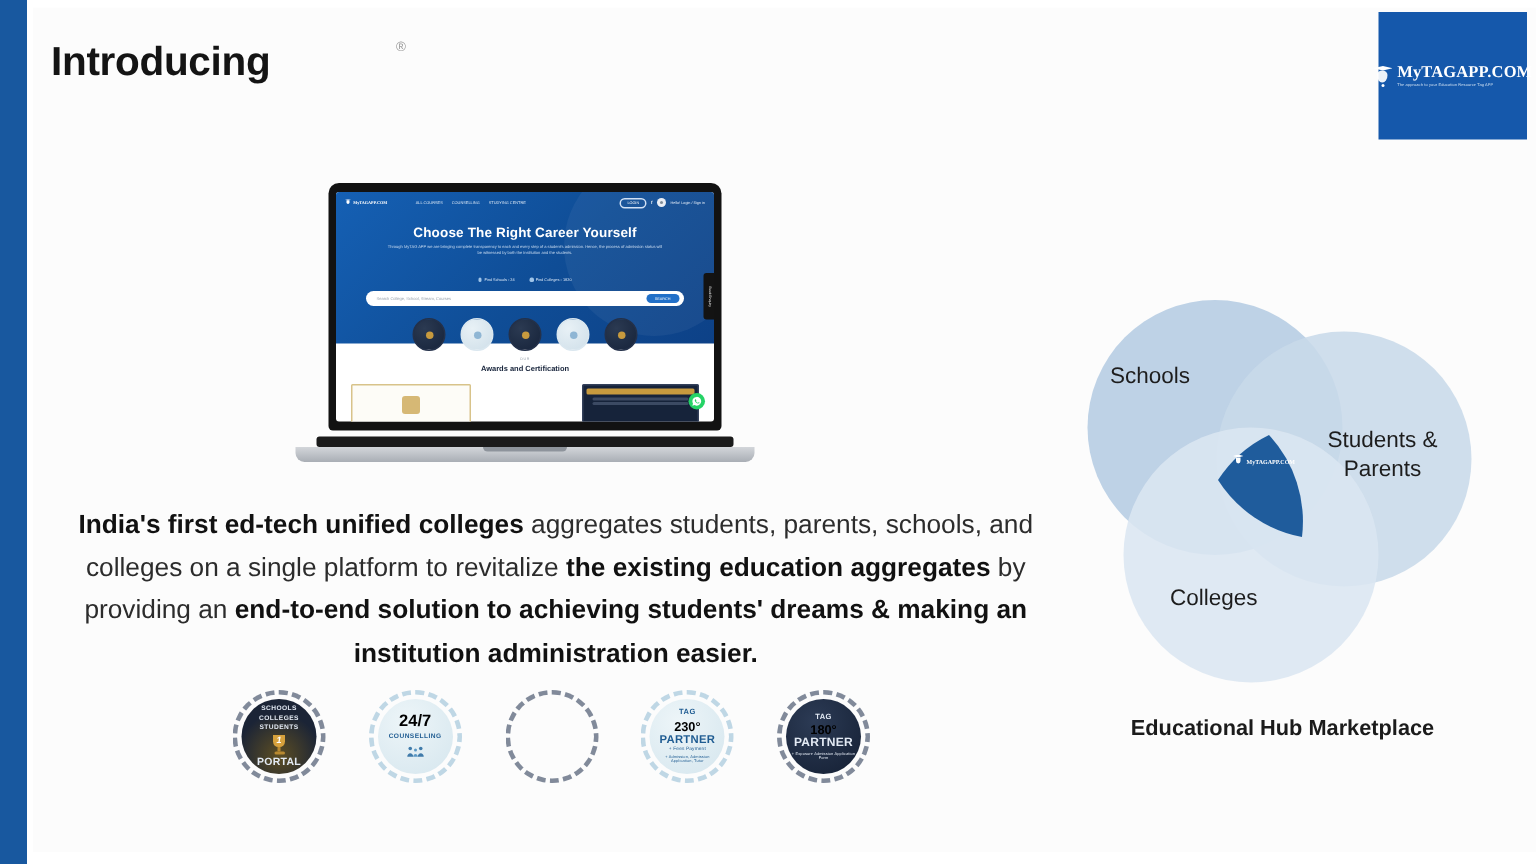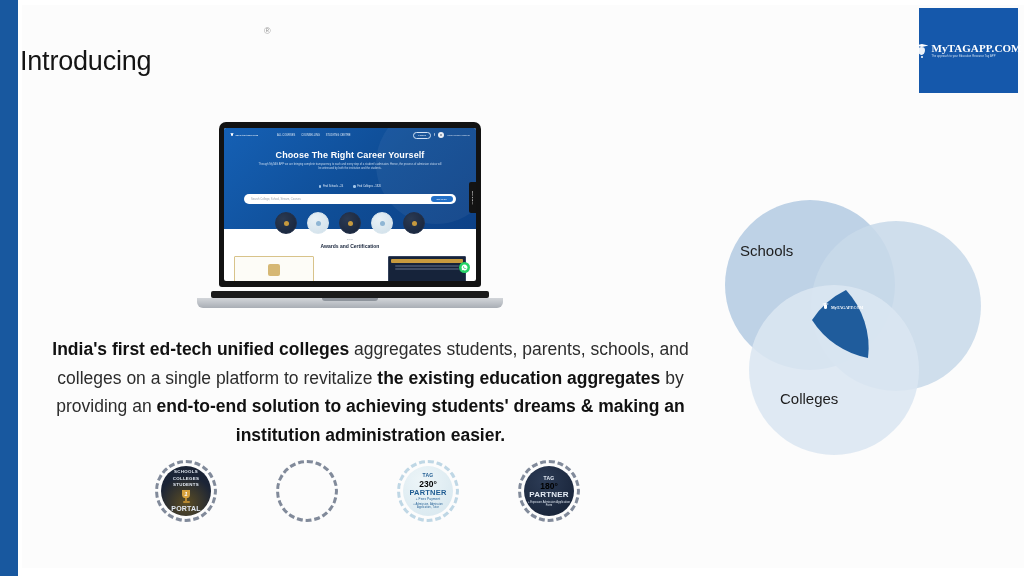--- a/index.html
+++ b/index.html
@@ -11,22 +11,22 @@
   }
   .slide{position:absolute;inset:0;background:#fcfcfc;}
   
   .edge-top{position:absolute;left:0;top:0;width:1024px;height:5px;background:#ffffff;}
   .edge-bottom{position:absolute;left:0;bottom:0;width:1024px;height:8px;background:#ffffff;}
   .left-bar{position:absolute;left:0;top:0;width:18px;height:576px;background:#18589f;}
   .left-bar-inner{position:absolute;left:18px;top:0;width:4px;height:576px;background:#ffffff;}
 
   
   .title{
-    position:absolute;left:20px;top:26px;
-    font-size:27px;font-weight:normal;color:#141414;letter-spacing:-0.2px;margin-top:20px;
+    position:absolute;left:34px;top:26px;
+    font-size:27px;font-weight:bold;color:#141414;letter-spacing:-0.2px;
   }
   .reg-mark{
     position:absolute;left:264px;top:26px;
     font-size:9px;color:#9a9a9a;
   }
 
   
   .brand-box{
     position:absolute;left:919px;top:8px;width:99px;height:85px;
     background:#1558ab;display:flex;align-items:center;justify-content:center;
@@ -281,20 +281,35 @@
         <div class="trophy">
           <i class="cup"></i>
             <i class="num">1</i>
             <i class="stem"></i>
             <i class="base2"></i>
         </div>
         <div class="bl2">PORTAL</div>
       </div>
     </div>
 
+    <div class="badge lightb">
+      <div class="ring"></div>
+      <div class="core">
+        <div class="big">24/7</div>
+        <div class="bl1">COUNSELLING</div>
+        <svg class="pic" viewBox="0 0 24 16">
+          <circle cx="5" cy="4" r="2.4" fill="#2f6fa3"></circle>
+            <path d="M1 15c0-3 2-4.6 4-4.6S9 12 9 15z" fill="#2f6fa3"></path>
+          <circle cx="19" cy="4" r="2.4" fill="#2f6fa3"></circle>
+            <path d="M15 15c0-3 2-4.6 4-4.6s4 1.6 4 4.6z" fill="#2f6fa3"></path>
+          <circle cx="12" cy="6" r="2" fill="#4d8fc0"></circle>
+            <path d="M9 15c0-2.4 1.4-3.8 3-3.8s3 1.4 3 3.8z" fill="#4d8fc0"></path>
+        </svg>
+      </div>
+    </div>
 
     <div class="badge darkb">
       <div class="ring"></div>
     </div>
 
     <div class="badge lightb">
       <div class="ring"></div>
       <div class="core">
         <div class="bl1" style="font-size:5px">TAG</div>
         <div class="deg">230°</div>
@@ -317,23 +332,28 @@
   </div>
 
   <div class="venn">
     <svg viewBox="0 0 310 290">
       <circle cx="110" cy="95" r="85" fill="#bed2e6"></circle>
       <circle cx="196" cy="116" r="85" fill="#c8d9e9" fill-opacity="0.88"></circle>
       <circle cx="134" cy="180" r="85" fill="#dbe6f1" fill-opacity="0.88"></circle>
       <path d="M146 100 A85 85 0 0 1 168 168 A85 85 0 0 1 112 130 A85 85 0 0 1 146 100 Z" fill="#1f5c9c"></path>
     </svg>
     <div class="venn-label vl-schools">Schools</div>
+    <div class="venn-label vl-students">
+      <div>Students &amp;</div>
+      <div>Parents</div>
+    </div>
     <div class="venn-label vl-colleges">Colleges</div>
     <div class="venn-logo">
       <span class="cap2">
           <i></i>
           <b></b>
         </span>
       <span>MyTAGAPP.COM</span>
     </div>
   </div>
+  <div class="venn-caption">Educational Hub Marketplace</div>
 
 </div>
 
 </body></html>

